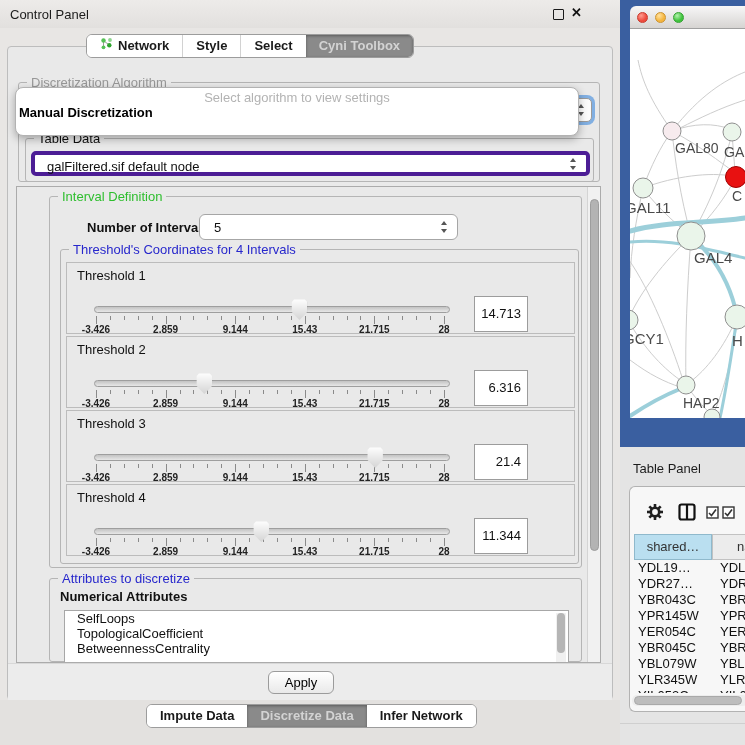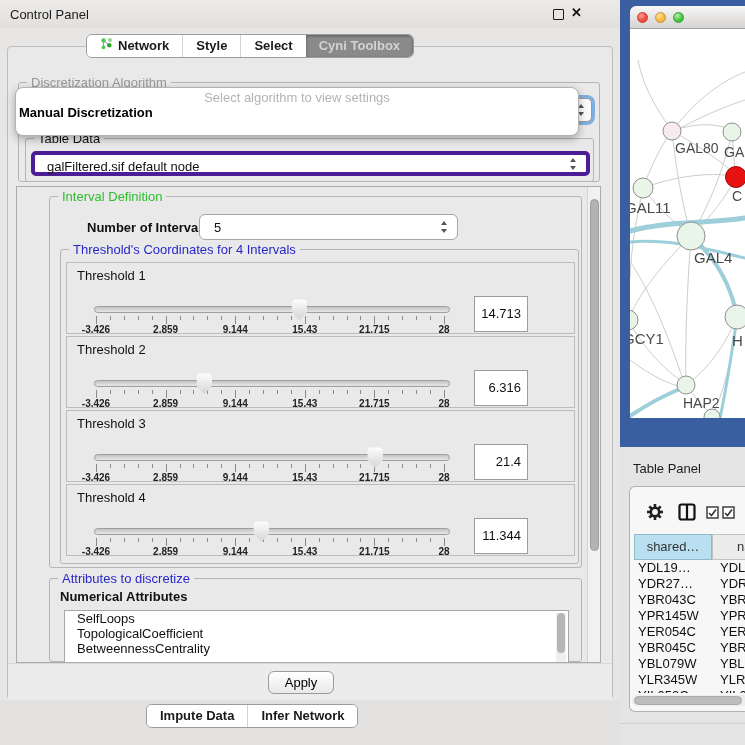--- a/index.html
+++ b/index.html
@@ -347,20 +347,23 @@
     </div>
 
     <div id="apply-strip"></div>
     <button id="apply-btn">Apply</button>
 
     <div id="below-strip"></div>
     <div id="bottom-tabbar" class="tabbar">
         <div class="tab">
           <span>Impute Data</span>
         </div>
+        <div class="tab sel">
+          <span>Discretize Data</span>
+        </div>
         <div class="tab">
           <span>Infer Network</span>
         </div>
       </div>
   </div>
 
   <div id="net-window">
     <div id="mac-titlebar">
       <span id="light-red" class="light"></span>
       <span id="light-yellow" class="light"></span>

